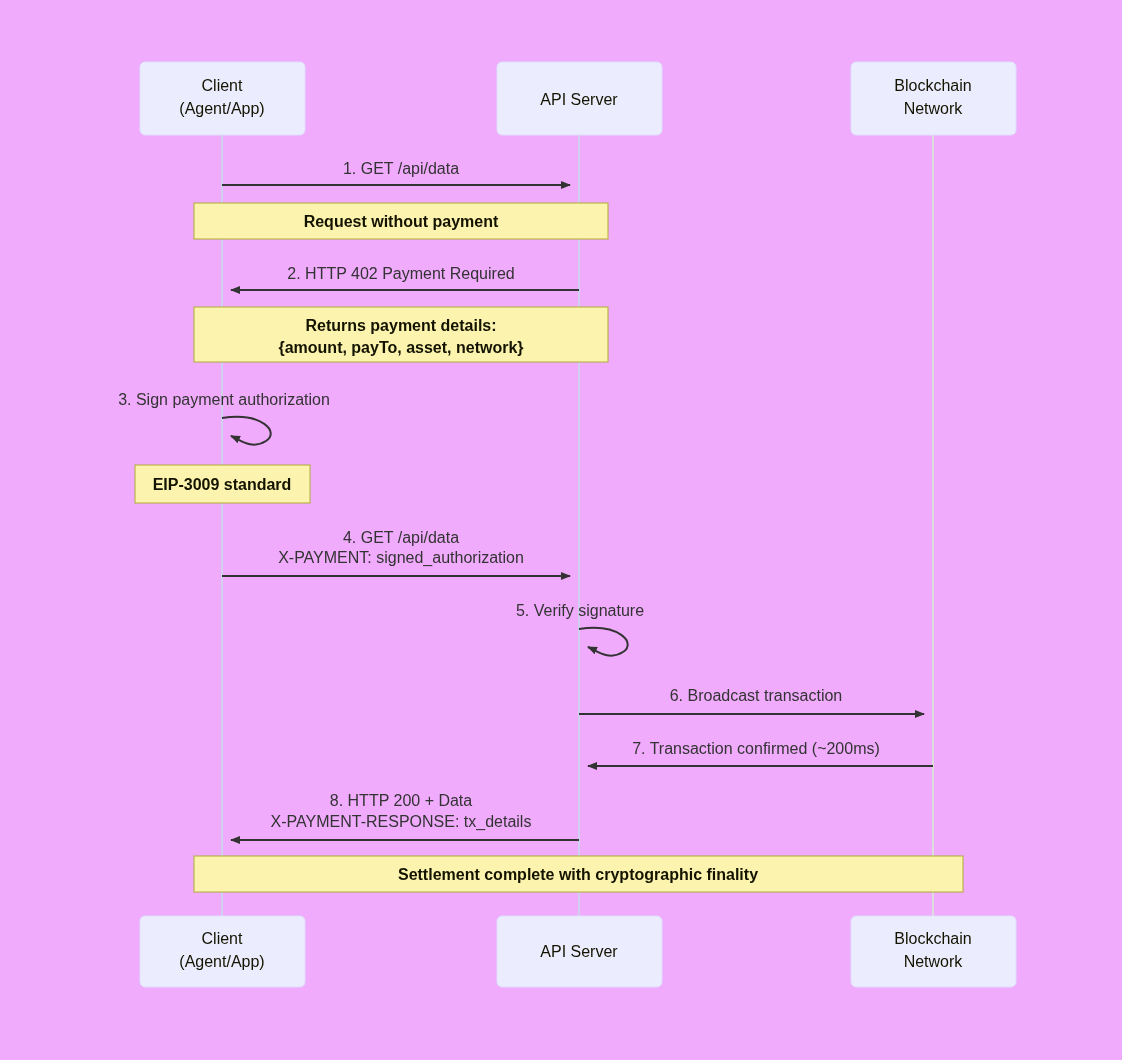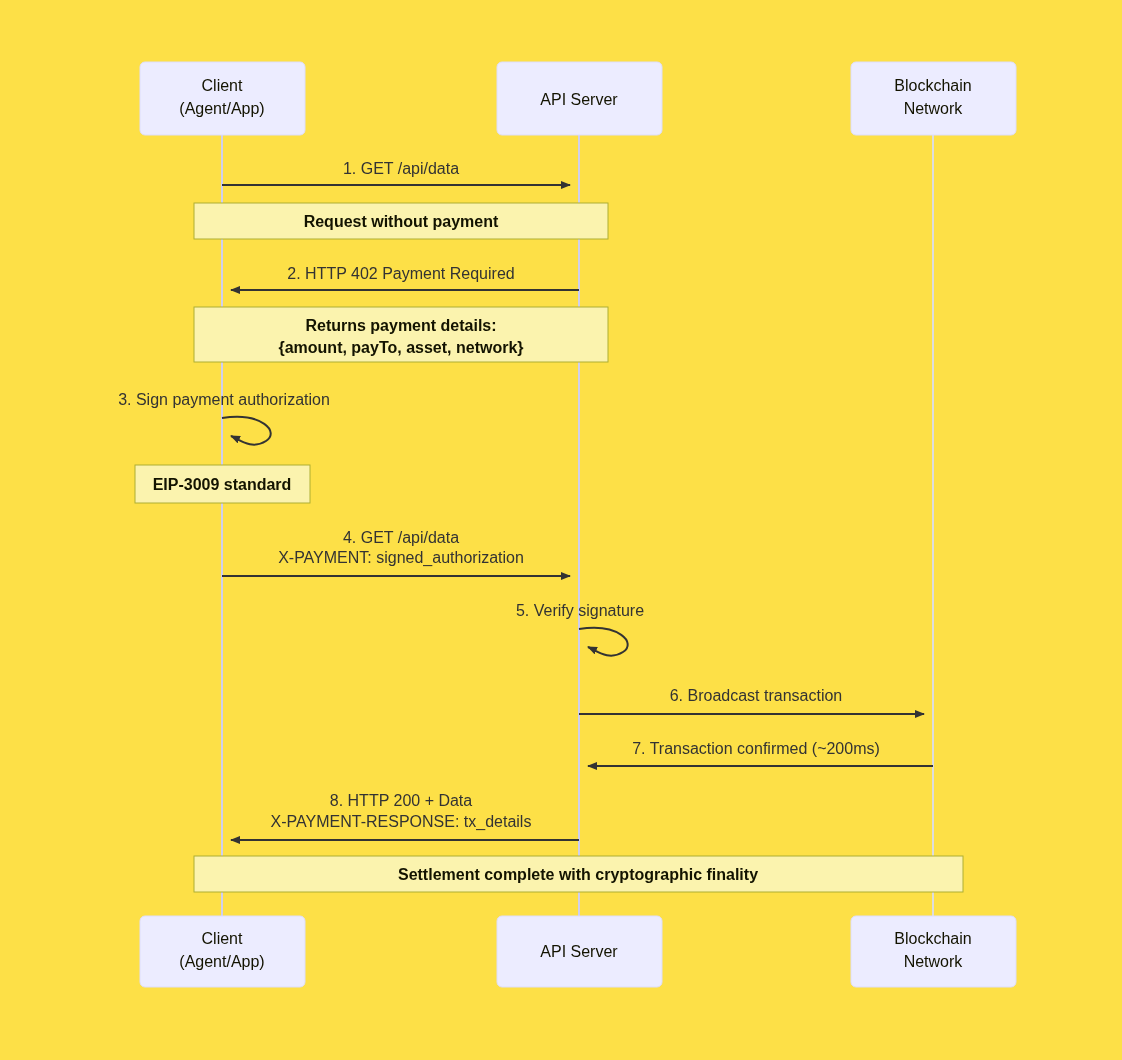--- a/index.html
+++ b/index.html
@@ -11,21 +11,21 @@
   body {
     font-family: "Liberation Sans", sans-serif;
     width: 1122px;
     height: 1060px;
     overflow: hidden;
   }
   #diagram-root {
     position: relative;
     width: 1122px;
     height: 1060px;
-    background: #fde047;
+    background: #f0abfc;
   }
   svg.diagram-canvas {
     display: block;
     width: 1122px;
     height: 1060px;
   }
   .participant-box {
     fill: #ECECFF;
     stroke: #DEDEFB;
     stroke-width: 1;

